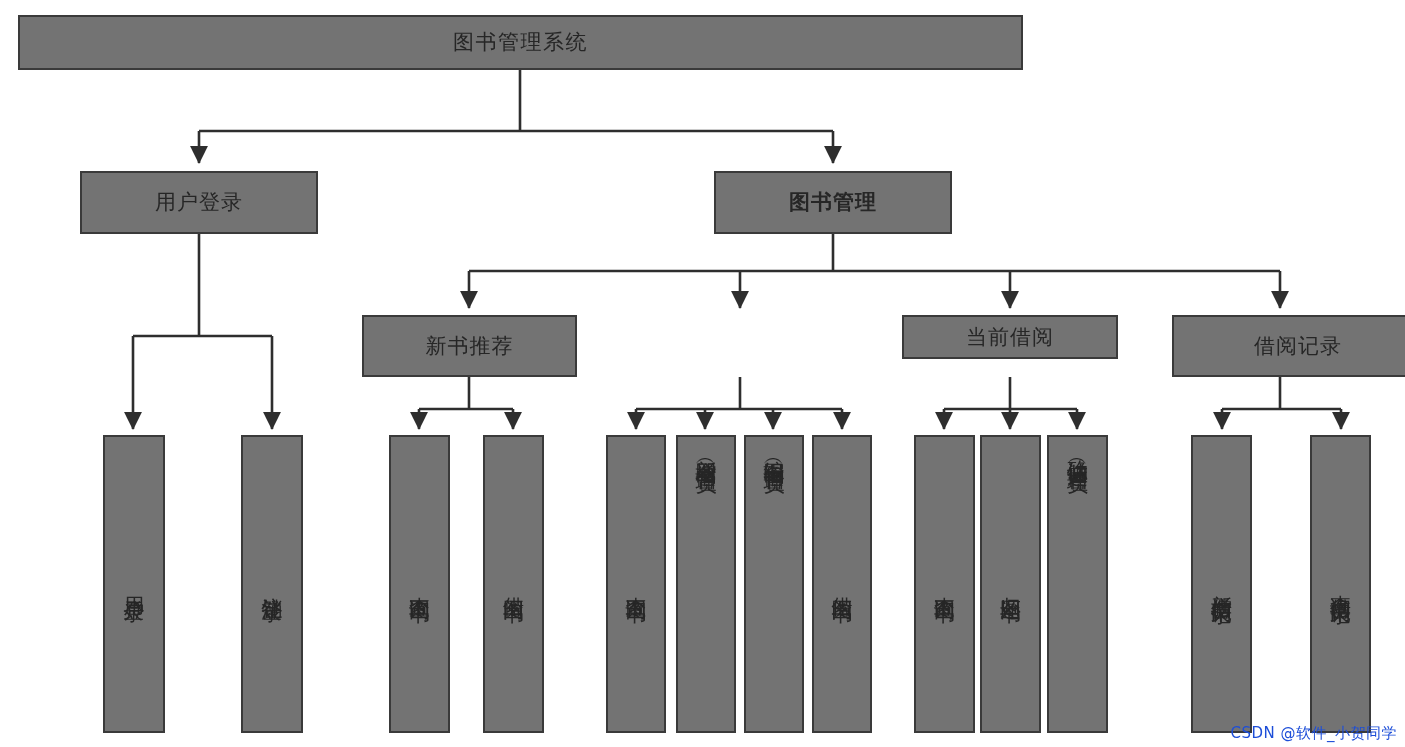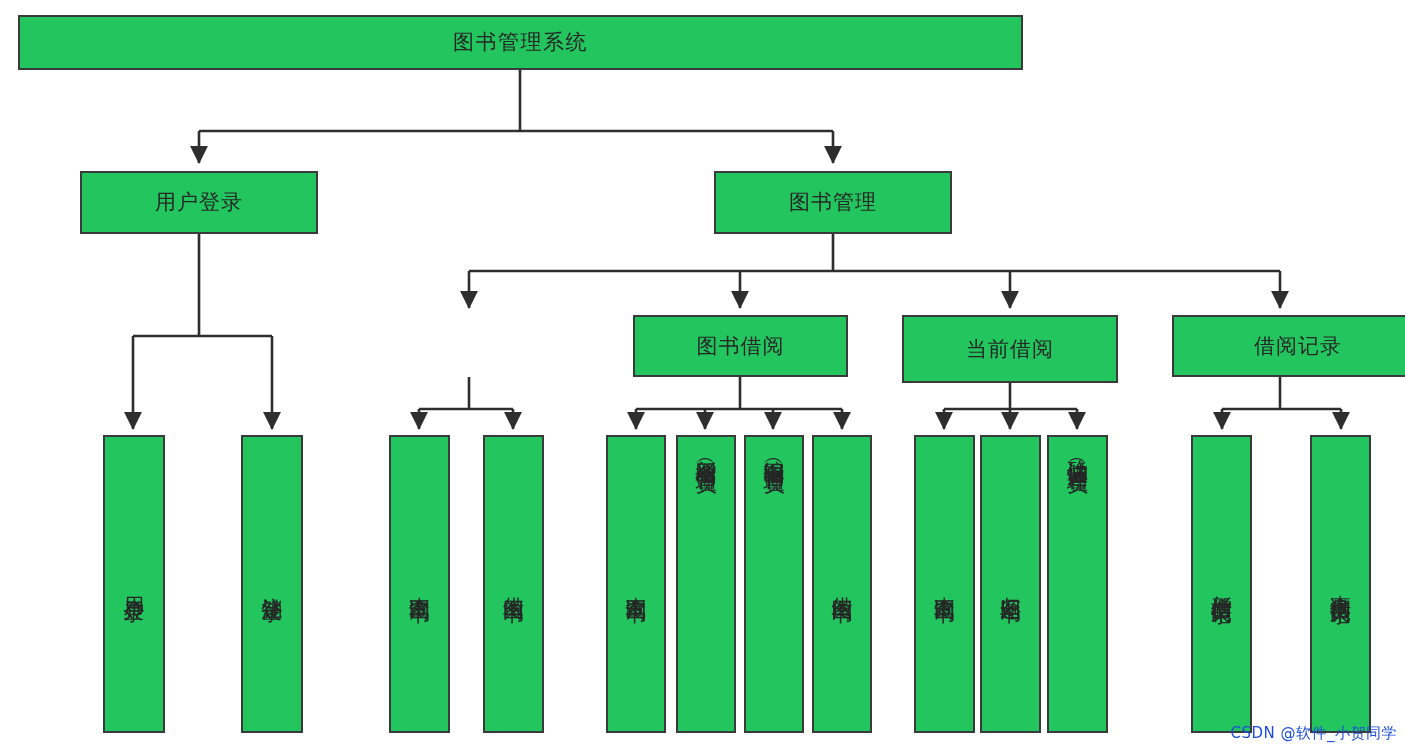--- a/index.html
+++ b/index.html
@@ -17,21 +17,21 @@
   }
   #edges{
     position:absolute;
     left:0; top:0;
     width:1405px; height:747px;
     pointer-events:none;
   }
   .node{
     position:absolute;
     box-sizing:border-box;
-    background:#22c55e;
+    background:#737373;
     border:2px solid #3a3a3a;
     display:flex;
     align-items:center;
     justify-content:center;
     z-index:2;
   }
   .node .label{
     display:block;
     text-align:center;
     color:#262626;
@@ -131,28 +131,28 @@
     </g>
   </svg>
 
   <div class="node root h" style="left:18px; top:15px; width:1005px; height:55px;">
     <span class="label">图书管理系统</span>
   </div>
 
   <div class="node h" style="left:80px; top:171px; width:238px; height:63px;">
     <span class="label">用户登录</span>
   </div>
-  <div class="node h" style="left:714px; top:171px; width:238px; height:63px;">
+  <div class="node h" style="left:714px; top:171px; width:238px; height:63px;font-weight:bold;">
     <span class="label">图书管理</span>
   </div>
 
-  <div class="node h" style="left:633px; top:315px; width:215px; height:62px;">
-    <span class="label">图书借阅</span>
-  </div>
-  <div class="node h" style="left:902px; top:315px; width:216px; height:68px;">
+  <div class="node h" style="left:362px; top:315px; width:215px; height:62px;">
+    <span class="label">新书推荐</span>
+  </div>
+  <div class="node h" style="left:902px; top:315px; width:216px; height:44px;">
     <span class="label">当前借阅</span>
   </div>
   <div class="node h" style="left:1172px; top:315px; width:252px; height:62px;">
     <span class="label">借阅记录</span>
   </div>
 
   <div class="node v centered" style="left:103px; top:435px; width:62px; height:298px;">
     <span class="label">用户登录</span>
   </div>
   <div class="node v centered" style="left:241px; top:435px; width:62px; height:298px;">

